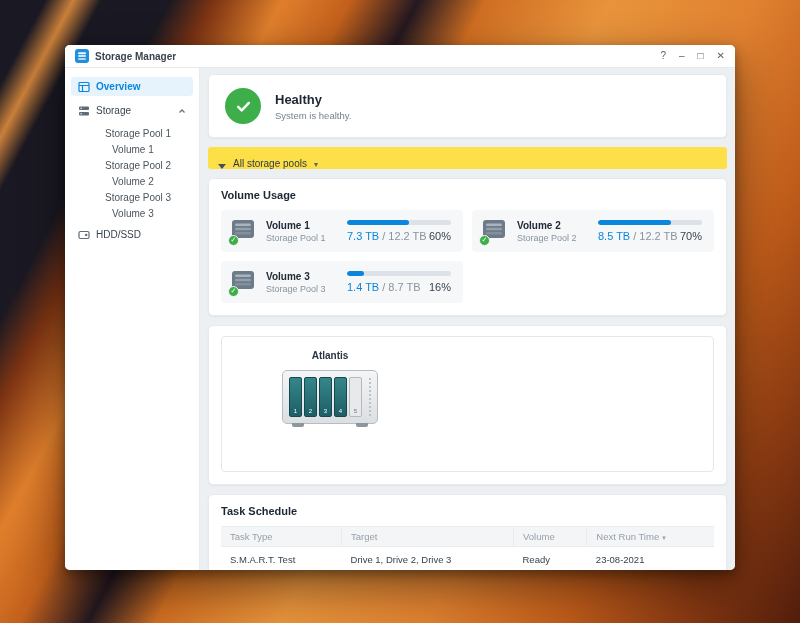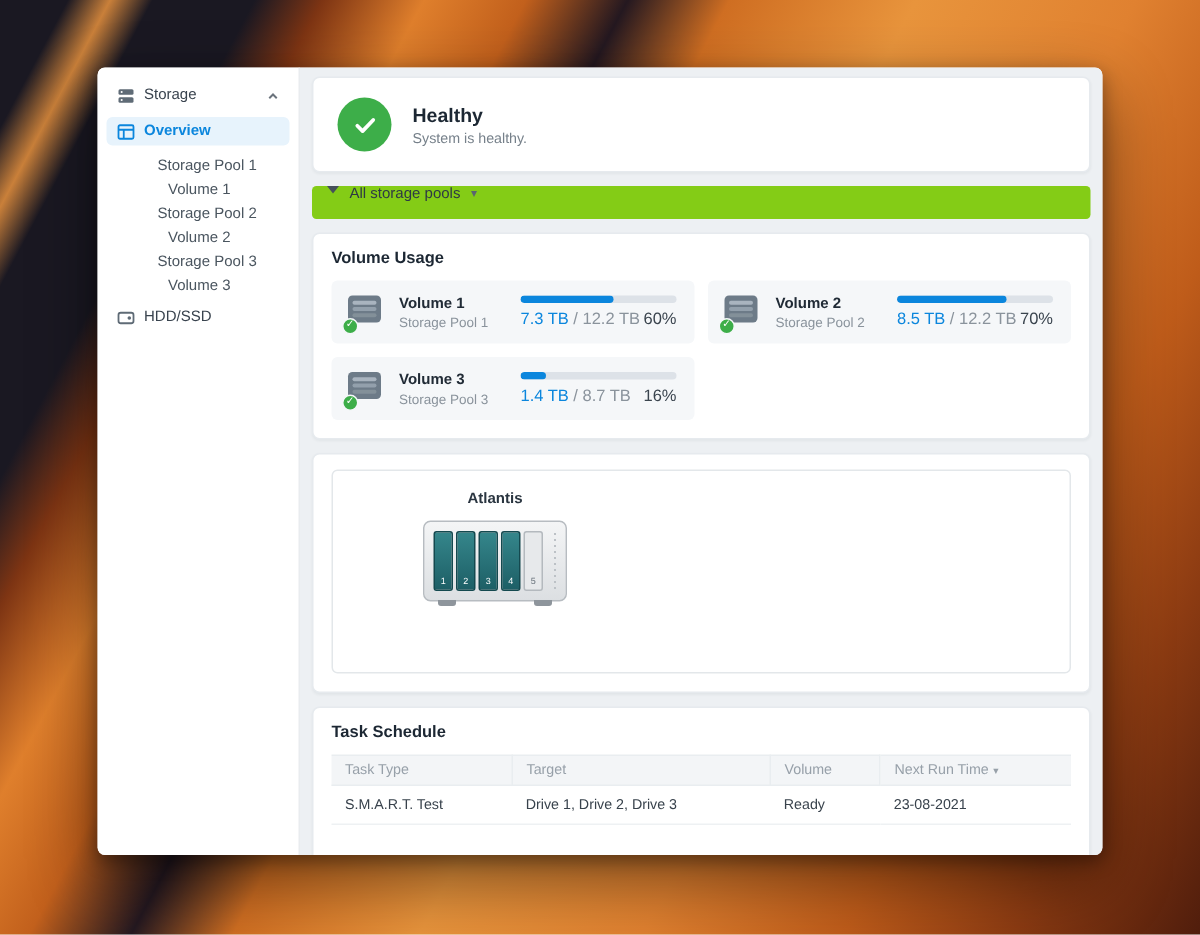--- a/index.html
+++ b/index.html
@@ -59,22 +59,22 @@
   .health-card { padding:13px 16px; display:flex; align-items:center; gap:14px; height:64px; flex:0 0 auto; }
   .health-badge {
     width:36px; height:36px; border-radius:50%; background:#3dae49;
     display:flex; align-items:center; justify-content:center; flex:0 0 36px;
   }
   .health-status { font-size:13px; font-weight:700; color:#1c2733; margin-bottom:3px; }
   .health-msg { font-size:9.5px; color:#76808a; }
 
   
   .filter-bar {
-    height:22px; flex:0 0 22px; background:#84cc16; border-radius:3px; margin-bottom:9px;
-    display:flex; align-items:flex-start; gap:7px; padding:0 10px;
+    height:22px; flex:0 0 22px; background:#fde047; border-radius:3px; margin-bottom:9px;
+    display:flex; align-items:flex-end; gap:7px; padding:0 10px;
   }
   .tri-down { width:0; height:0; border-left:4px solid transparent; border-right:4px solid transparent; border-top:5px solid #45505b; }
   .filter-label { font-size:10px; color:#2e3944; }
   .filter-caret { font-size:8px; color:#5a6570; }
 
   
   .usage-card { padding:10px 12px 12px; flex:0 0 auto; }
   .usage-card .card-title { margin-bottom:9px; }
   .tile-grid { display:grid; grid-template-columns:1fr 1fr; gap:9px; }
   .tile {
@@ -141,50 +141,67 @@
   .sort-caret { font-size:7px; color:#97a0a9; margin-left:3px; }
   tbody td {
     font-size:9.5px; color:#38424c; padding:7px 9px; border-bottom:1px solid #eef1f3;
   }
 </style>
 </head>
 <body>
 
 <div class="window">
 
+  <div class="titlebar">
+    <span class="app-icon">
+      <svg width="14" height="14">
+          <rect width="14" height="14" rx="3" fill="#1f8fe0"></rect>
+          <rect x="3" y="3.2" width="8" height="2" rx="1" fill="#fff" opacity=".95"></rect>
+          <rect x="3" y="6.1" width="8" height="2" rx="1" fill="#fff" opacity=".8"></rect>
+          <rect x="3" y="9" width="8" height="2" rx="1" fill="#fff" opacity=".65"></rect>
+        </svg>
+    </span>
+    <span class="title-text">Storage Manager</span>
+    <span class="win-controls">
+      <span>?</span>
+      <span>–</span>
+      <span>□</span>
+      <span>✕</span>
+    </span>
+  </div>
 
   <div class="body-row">
 
     <div class="sidebar">
+      <div class="srow selected">
+        <span class="sicon">
+          <svg width="12" height="12" viewBox="0 0 12 12" fill="none" stroke="currentColor" stroke-width="1.2">
+              <rect x="1" y="1.5" width="10" height="9" rx="1"></rect>
+              <line x1="1" y1="4.5" x2="11" y2="4.5"></line>
+              <line x1="4.5" y1="4.5" x2="4.5" y2="10.5"></line>
+            </svg>
+        </span>
+        <span>Overview</span>
+      </div>
+
       <div class="srow">
         <span class="sicon">
           <svg width="12" height="12" viewBox="0 0 12 12" fill="currentColor">
               <rect x="1" y="1.5" width="10" height="3.6" rx="1"></rect>
               <rect x="1" y="6.9" width="10" height="3.6" rx="1"></rect>
               <circle cx="3.1" cy="3.3" r="0.7" fill="#fff"></circle>
               <circle cx="3.1" cy="8.7" r="0.7" fill="#fff"></circle>
             </svg>
         </span>
         <span>Storage</span>
         <span class="chev">
           <svg width="8" height="8" viewBox="0 0 8 8" fill="none" stroke="#6a737c" stroke-width="1.3">
               <path d="M1.5 5.5 L4 3 L6.5 5.5"></path>
             </svg>
         </span>
-      </div>
-
-      <div class="srow selected">
-        <span class="sicon">
-          <svg width="12" height="12" viewBox="0 0 12 12" fill="none" stroke="currentColor" stroke-width="1.2">
-              <rect x="1" y="1.5" width="10" height="9" rx="1"></rect>
-              <line x1="1" y1="4.5" x2="11" y2="4.5"></line>
-              <line x1="4.5" y1="4.5" x2="4.5" y2="10.5"></line>
-            </svg>
-        </span>
-        <span>Overview</span>
       </div>
 
       <div class="tree l1">
           <span>Storage Pool 1</span>
         </div>
       <div class="tree l2">
           <span>Volume 1</span>
         </div>
       <div class="tree l1">
           <span>Storage Pool 2</span>

